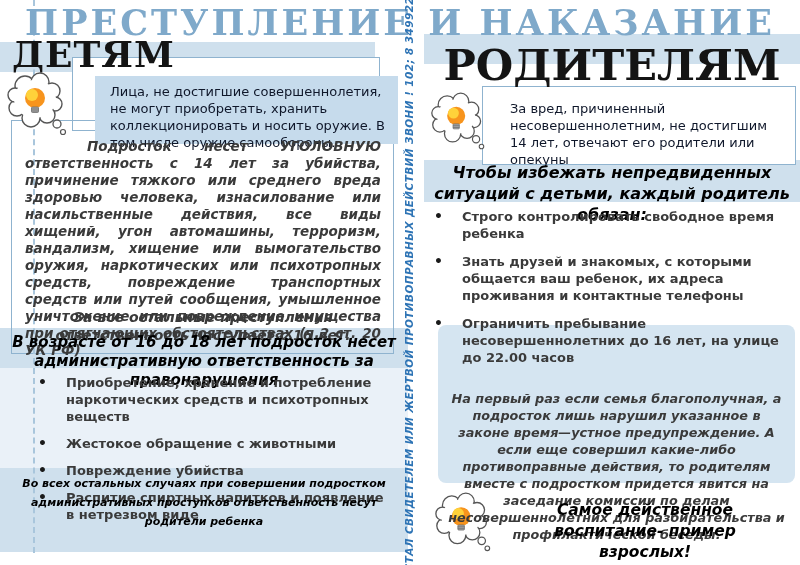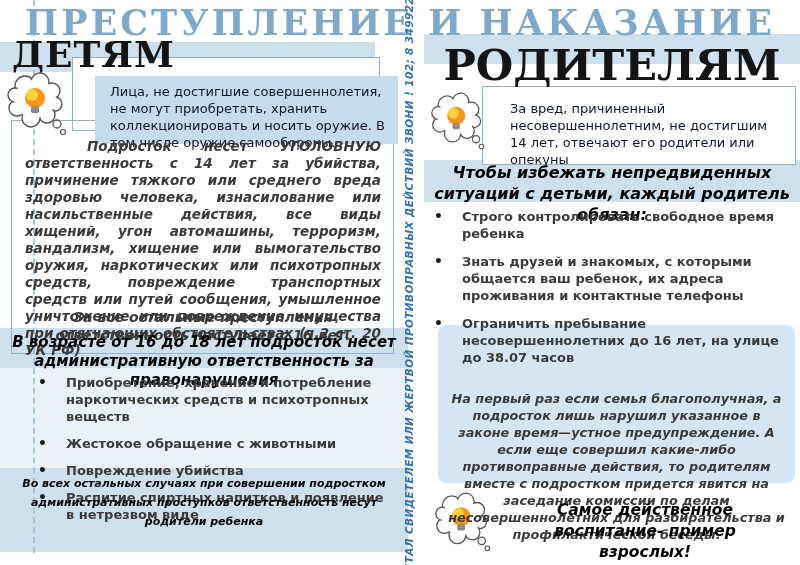--- a/index.html
+++ b/index.html
@@ -135,21 +135,21 @@
       <circle cx="57" cy="60" r="2.5" fill="#ffffff" stroke="#555" stroke-width="1.2"></circle>
     </svg>
   </div>
 
   <div class="abs band" style="left:424px;top:160px;width:376px;height:42px;"></div>
   <div class="abs txt blue-head" style="left:430px;top:162px;width:364px;font-size:16px;line-height:21px;">Чтобы избежать непредвиденных ситуаций с детьми, каждый родитель обязан:</div>
 
   <div class="abs bullets" style="left:428px;top:208px;width:362px;">
     <div class="bullet" style="margin-bottom:11px;">Строго контролировать свободное время ребенка</div>
     <div class="bullet" style="margin-bottom:11px;">Знать друзей и знакомых, с которыми общается ваш ребенок, их адреса проживания и контактные телефоны</div>
-    <div class="bullet">Ограничить пребывание несовершеннолетних до 16 лет, на улице до 38.07 часов</div>
+    <div class="bullet">Ограничить пребывание несовершеннолетних до 16 лет, на улице до 22.00 часов</div>
   </div>
 
   <div class="abs round-box" style="left:438px;top:325px;width:357px;height:158px;"></div>
   <div class="abs txt" style="left:448px;top:390px;width:337px;font-size:12.8px;line-height:17px;color:#3a3a3a;font-style:italic;font-weight:600;text-align:center;">На первый раз если семья благополучная, а подросток лишь нарушил указанное в законе время—устное предупреждение. А если еще совершил какие-либо противоправные действия, то родителям вместе с подростком придется явится на заседание комиссии по делам несовершеннолетних для разбирательства и профилактической беседы.</div>
 
   <div class="abs icon" style="left:434px;top:492px;width:58px;height:64px;">
     <svg class="bulb-svg" viewBox="0 0 62 68">
       <g stroke="#555" stroke-width="1.4" fill="#ffffff">
         <circle cx="19" cy="14" r="10"></circle>
           <circle cx="34" cy="10" r="9"></circle>

